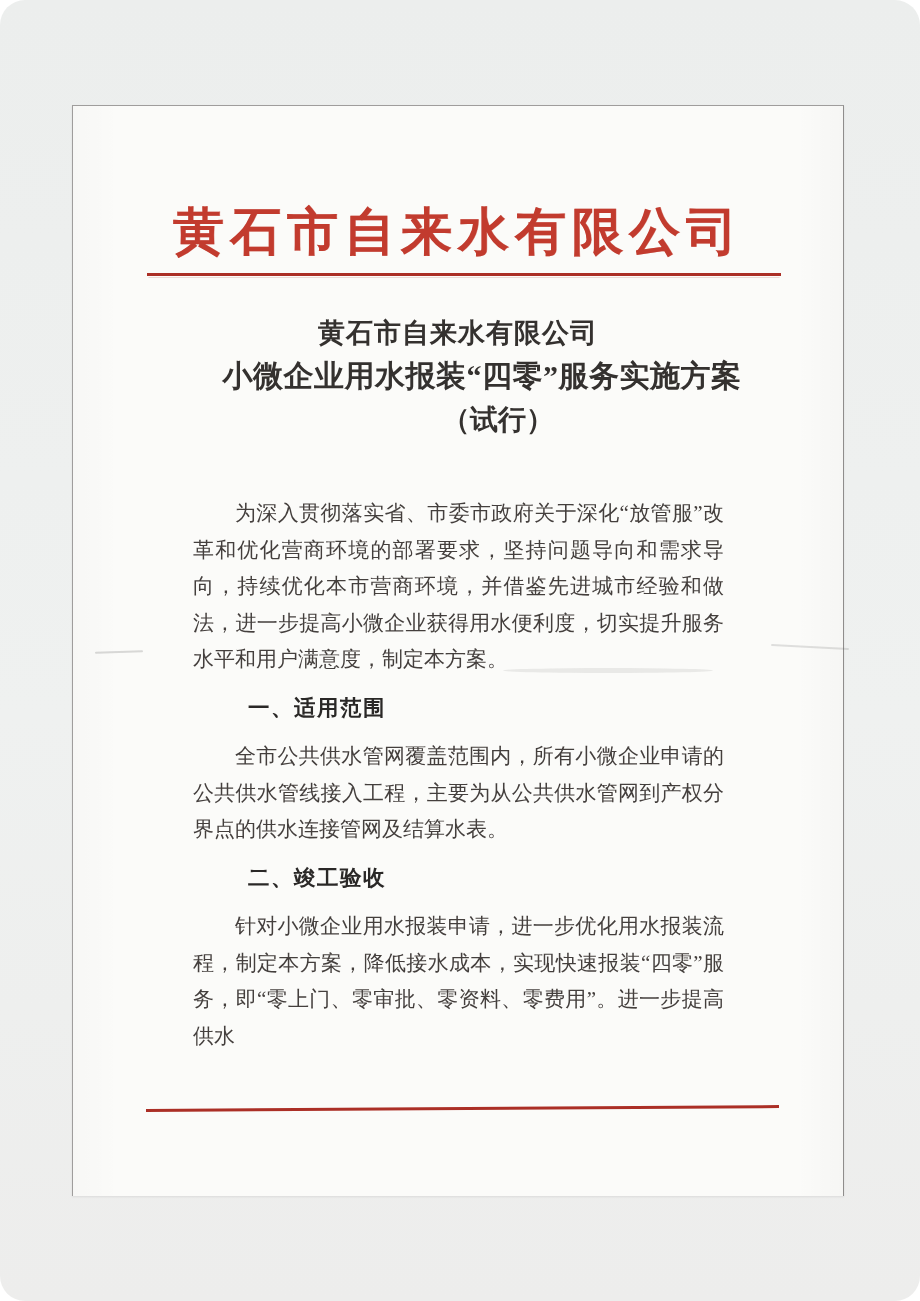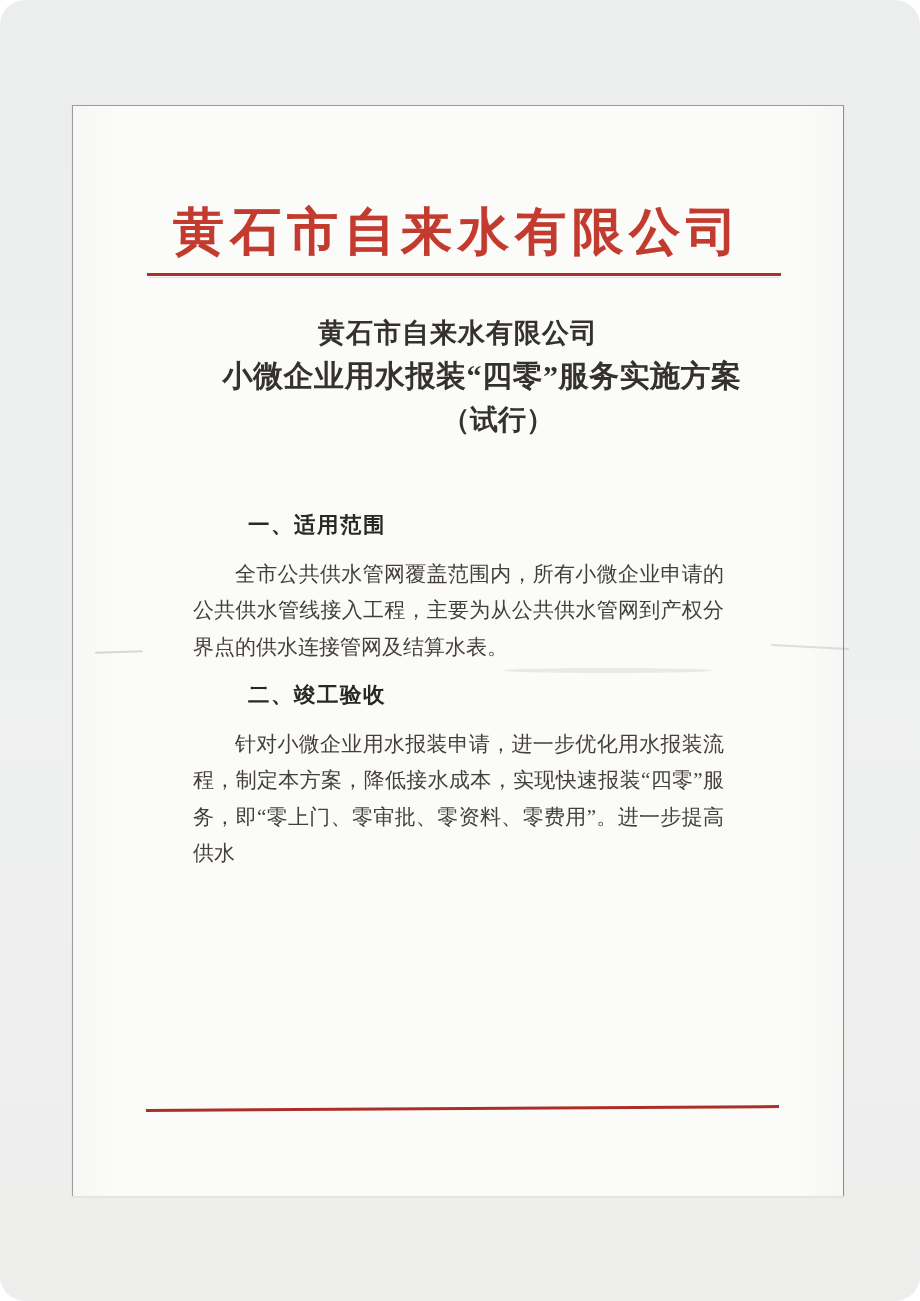--- a/index.html
+++ b/index.html
@@ -150,20 +150,21 @@
 
     <div class="head-rule"></div>
 
     <div class="doc-title-1">黄石市自来水有限公司</div>
 
     <div class="doc-title-2">小微企业用水报装“四零”服务实施方案</div>
 
     <div class="doc-title-3">（试行）</div>
 
     <div class="body-flow">
+      <p>为深入贯彻落实省、市委市政府关于深化“放管服”改革和优化营商环境的部署要求，坚持问题导向和需求导向，持续优化本市营商环境，并借鉴先进城市经验和做法，进一步提高小微企业获得用水便利度，切实提升服务水平和用户满意度，制定本方案。</p>
 
       <h3 class="section-heading">一、适用范围</h3>
 
       <p>全市公共供水管网覆盖范围内，所有小微企业申请的公共供水管线接入工程，主要为从公共供水管网到产权分界点的供水连接管网及结算水表。</p>
 
 
       <h3 class="section-heading">二、竣工验收</h3>
 
       <p>针对小微企业用水报装申请，进一步优化用水报装流程，制定本方案，降低接水成本，实现快速报装“四零”服务，即“零上门、零审批、零资料、零费用”。进一步提高供水</p>
     </div>

